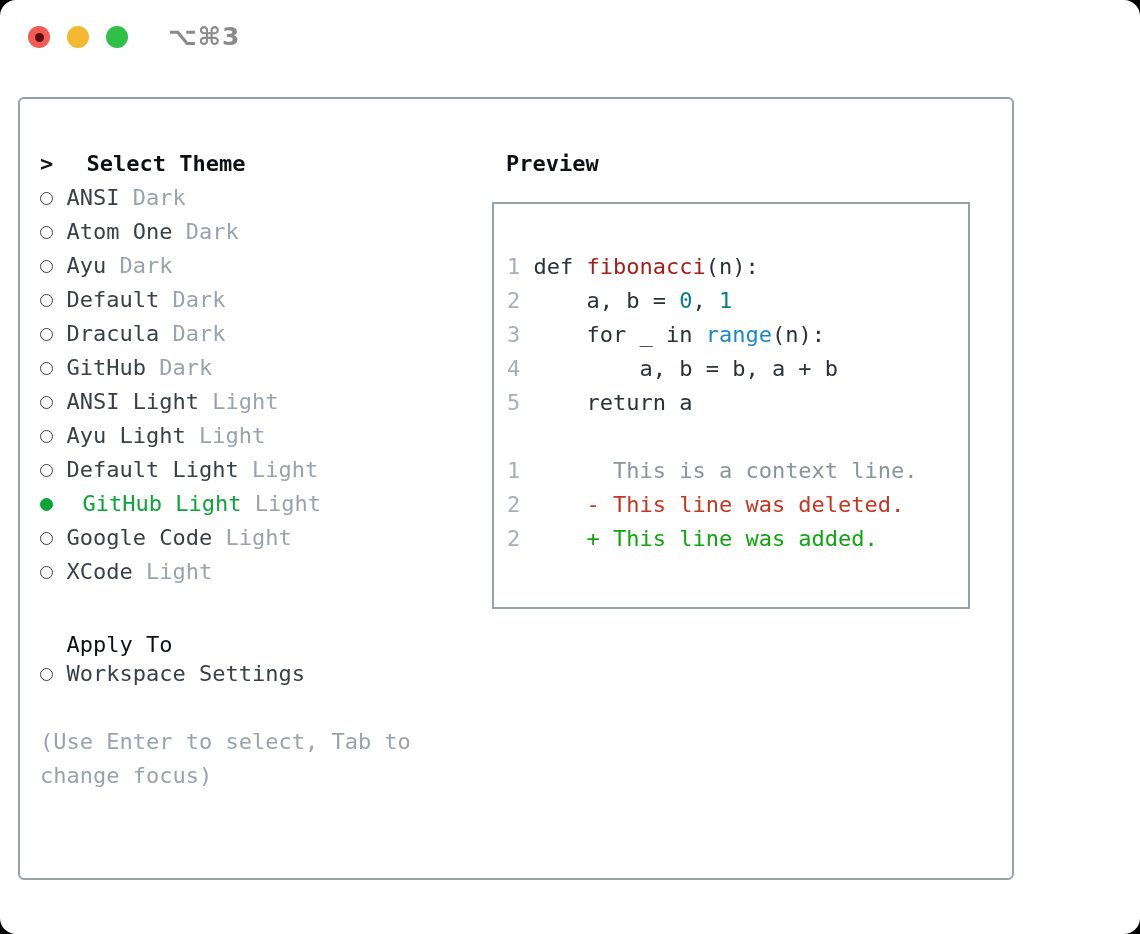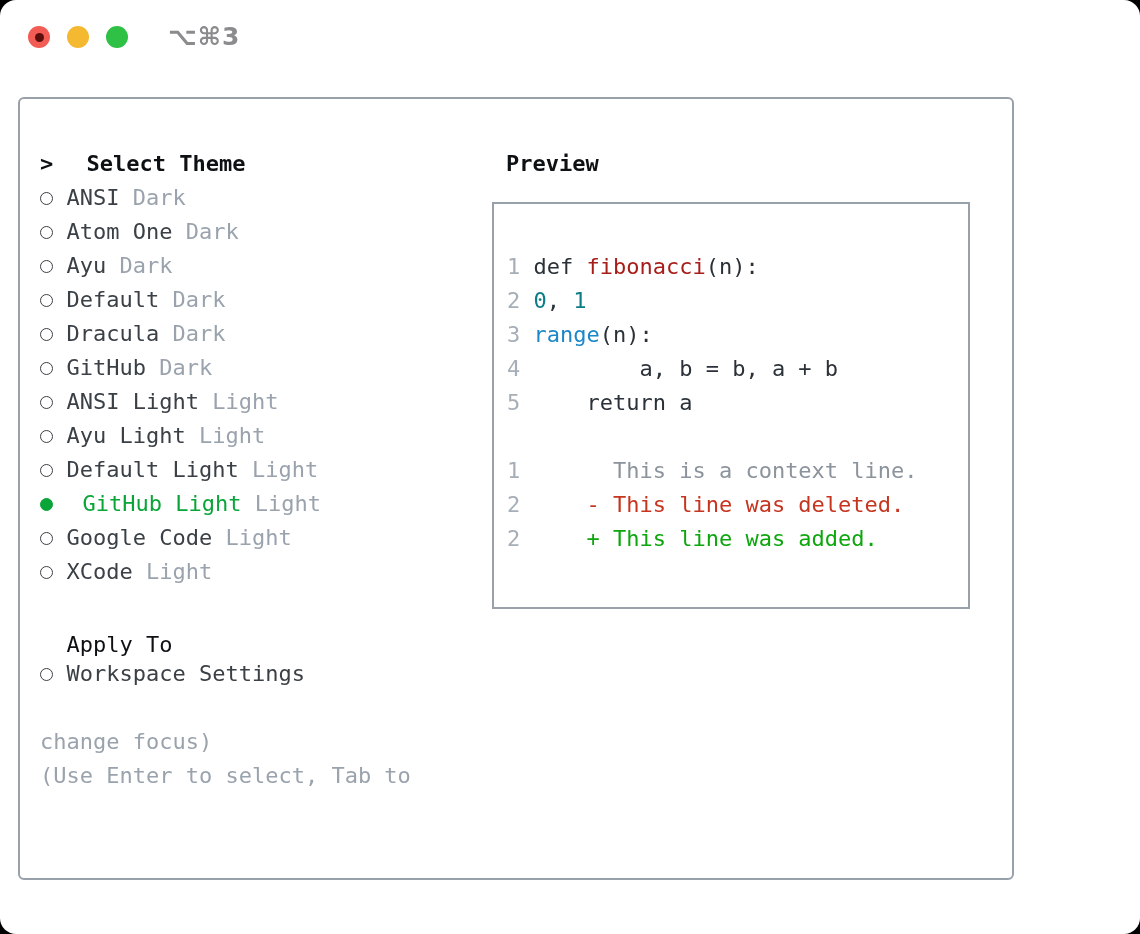--- a/index.html
+++ b/index.html
@@ -172,34 +172,34 @@
       <div id="apply-list">
           <div class="row item">
     <span class="marker"><span class="radio"></span></span>
     <span class="t-name">Workspace Settings</span>
   </div>
         </div>
 
       <div class="spacer"></div>
 
       <div id="hint">
+          <div class="hint-line">(Use Enter to select, Tab to</div>
           <div class="hint-line">change focus)</div>
-          <div class="hint-line">(Use Enter to select, Tab to</div>
         </div>
     </div>
 
     <div class="preview-col">
       <div class="row">
         <span class="panel-title">Preview</span>
       </div>
       <div class="preview-box">
         <div id="code">
             <div class="code-line"><span class="ln">1</span><span class="seg-code">def </span><span class="seg-function">fibonacci</span><span class="seg-code">(n):</span></div>
-            <div class="code-line"><span class="ln">2</span><span class="seg-number">0</span><span class="seg-code">, </span><span class="seg-number">1</span></div>
-            <div class="code-line"><span class="ln">3</span><span class="seg-builtin">range</span><span class="seg-code">(n):</span></div>
+            <div class="code-line"><span class="ln">2</span><span class="seg-code">    a, b = </span><span class="seg-number">0</span><span class="seg-code">, </span><span class="seg-number">1</span></div>
+            <div class="code-line"><span class="ln">3</span><span class="seg-code">    for _ in </span><span class="seg-builtin">range</span><span class="seg-code">(n):</span></div>
             <div class="code-line"><span class="ln">4</span><span class="seg-code">        a, b = b, a + b</span></div>
             <div class="code-line"><span class="ln">5</span><span class="seg-code">    return a</span></div>
             <div class="code-line"><span class="ln"></span></div>
             <div class="code-line"><span class="ln">1</span><span class="seg-context">      This is a context line.</span></div>
             <div class="code-line"><span class="ln">2</span><span class="seg-deleted">    - This line was deleted.</span></div>
             <div class="code-line"><span class="ln">2</span><span class="seg-added">    + This line was added.</span></div>
           </div>
       </div>
     </div>
 

